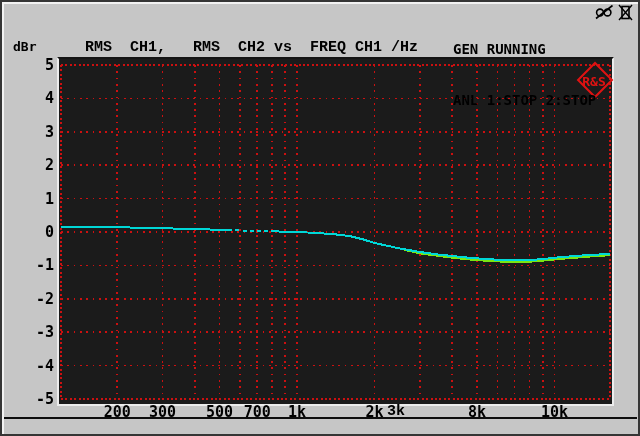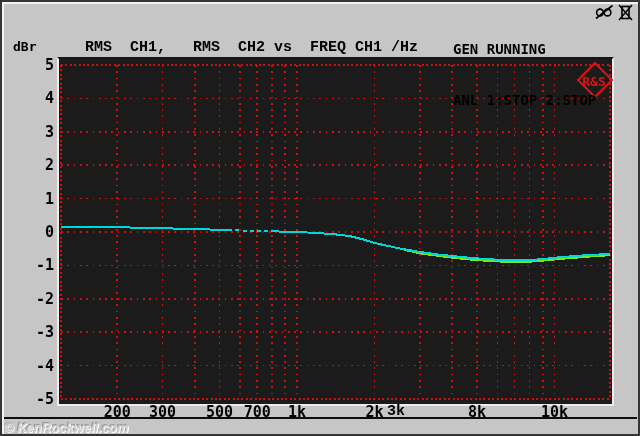--- a/index.html
+++ b/index.html
@@ -136,14 +136,13 @@
       <div class="xlabel" style="left: 257.221px;">700</div>
       <div class="xlabel" style="left: 297.093px;">1k</div>
       <div class="xlabel" style="left: 374.578px;">2k</div>
       <div class="xlabel" style="left: 396px; font-family: Liberation Mono, monospace;">3k</div>
       <div class="xlabel" style="left: 477.009px;">8k</div>
       <div class="xlabel" style="left: 514.622px; margin-top: 45px;">7k</div>
       <div class="xlabel" style="left: 554.495px;">10k</div>
     </div>
 
   <div id="sep"></div>
-  <div id="watermark">© KenRockwell.com</div>
 </div>
 
 </body></html>

